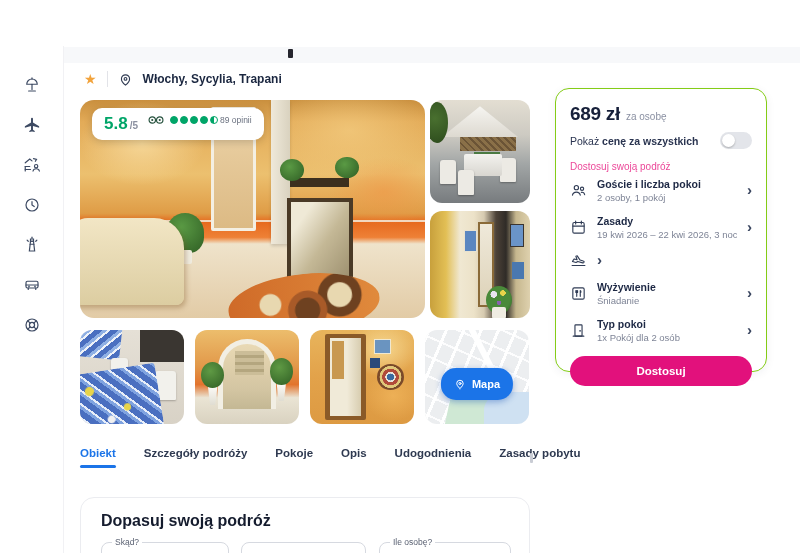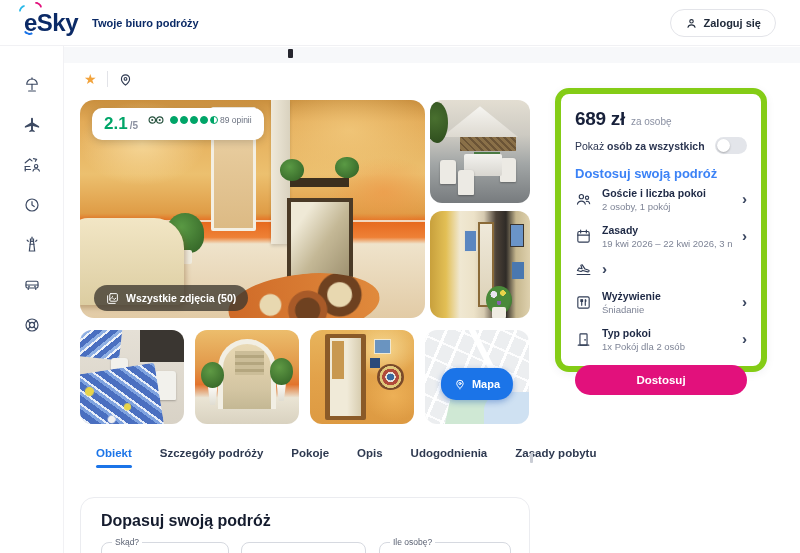--- a/index.html
+++ b/index.html
@@ -118,77 +118,59 @@
   .t4 { left:425px; background:#eceef0; }
   .t4 .roads1 { position:absolute; inset:-20%; background:repeating-linear-gradient(113deg, transparent 0 13px, #fff 13px 16px); }
   .t4 .roads2 { position:absolute; inset:-20%; background:repeating-linear-gradient(24deg, transparent 0 16px, #fff 16px 18px); opacity:.9; }
   .t4 .main-road { position:absolute; left:-10%; top:30%; width:140%; height:6px; background:#fff; transform:rotate(63deg); }
   .t4 .park { position:absolute; left:22%; bottom:-6%; width:42%; height:38%; background:#cfe8d4; transform:rotate(12deg); }
   .t4 .water { position:absolute; right:-12%; bottom:-14%; width:55%; height:48%; background:#cfe1f2; border-radius:40% 0 0 0; }
   .map-btn { position:absolute; left:50%; top:38px; transform:translateX(-50%); height:27px; border-radius:15px; background:#1b74e8; display:flex; align-items:center; gap:6px; padding:16px 13px; box-shadow:0 2px 6px rgba(20,80,180,.4); cursor:pointer; }
   .map-btn span { color:#fff; font-size:11px; font-weight:700; }
 
   
-  .panel { position:absolute; left:555px; top:88px; width:212px; height:284px; background:#fff; border:6px solid #84cc16; border-radius:14px; box-shadow:0 2px 10px rgba(20,30,60,.06); padding:14px 14px 12px; z-index:10; }
+  .panel { position:absolute; left:555px; top:88px; width:212px; height:284px; background:#fff; border:1px solid #84cc16; border-radius:14px; box-shadow:0 2px 10px rgba(20,30,60,.06); padding:14px 14px 12px; z-index:10; }
   .price-row { display:flex; align-items:baseline; }
   .price { font-size:19px; font-weight:800; color:#17203a; letter-spacing:-0.3px; }
   .price-suffix { font-size:10px; color:#8a90a2; margin-left:6px; }
   .toggle-row { display:flex; align-items:center; justify-content:space-between; margin-top:7px; }
   .toggle-label { font-size:10.5px; color:#2a3450; }
   .toggle-label b { font-weight:700; }
   .toggle { width:32px; height:17px; border-radius:9px; background:#e3e5ea; position:relative; cursor:pointer; flex:none; }
   .toggle .knob { position:absolute; left:2px; top:2px; width:13px; height:13px; border-radius:50%; background:#fff; box-shadow:0 1px 2px rgba(0,0,0,.25); }
-  .panel-h { margin-top:12px; font-size:13px; font-weight:700; color:#3b82f6; }
+  .panel-h { margin-top:12px; font-size:10px; font-weight:400; color:#ec4899; }
   .opt { display:flex; align-items:center; gap:10px; padding:6px 0 6px; cursor:pointer; }
   .opt .txt { flex:1; min-width:0; }
   .opt .lbl { font-size:10.5px; font-weight:700; color:#1d2844; }
   .opt .val { font-size:9.5px; color:#7e8496; margin-top:2px; white-space:nowrap; overflow:hidden; }
   .opt .chev { font-size:15px; color:#39455f; font-weight:700; line-height:1; padding-bottom:2px; }
   .opt .oic { width:17px; flex:none; display:flex; }
   .cta { margin-top:7px; width:100%; height:30px; border:none; border-radius:16px; background:#e2117c; color:#fff; font-size:11.5px; font-weight:700; font-family:inherit; cursor:pointer; }
 
   
-  .tabs { position:absolute; left:80px; top:447px; display:flex; gap:28px; padding-left:16px; align-items:flex-end; }
+  .tabs { position:absolute; left:64px; top:447px; display:flex; gap:28px; padding-left:16px; align-items:flex-end; }
   .tab { position:relative; font-size:11.5px; font-weight:600; color:#2e3950; padding-bottom:9px; cursor:pointer; white-space:nowrap; }
   .tab.active { color:#1b74e8; font-weight:700; }
   .tab.active::after { content:""; position:absolute; left:0; right:0; bottom:0; height:3px; border-radius:3px; background:#1b74e8; }
   .tab-frag { position:absolute; left:530px; top:453px; width:3px; height:10px; background:#c9ccd4; border-radius:1px; }
 
   
   .trip-card { position:absolute; left:80px; top:497px; width:450px; height:90px; background:#fff; border:1px solid #ebecf0; border-radius:14px; z-index:5; }
   .trip-title { position:absolute; left:20px; top:14px; font-size:16px; font-weight:800; color:#151c2e; }
   .field { position:absolute; top:44px; height:40px; border:1px solid #d6d9e0; border-radius:8px; background:#fff; }
   .field .flabel { position:absolute; top:-5px; left:10px; font-size:8.5px; color:#5a6172; background:#fff; padding:0 3px; line-height:9px; }
   .f1 { left:20px; width:128px; } .f2 { left:160px; width:125px; } .f3 { left:298px; width:132px; }
 
   svg { display:block; }
 </style>
 </head>
 <body>
 
 <div class="page">
 
-  <div class="header">
-    <div class="logo">
-      <div class="logo-word">eSky</div>
-      <div class="arc arc-pink"></div>
-      <div class="arc arc-cyan"></div>
-      <div class="arc arc-blue"></div>
-    </div>
-    <div class="tagline">Twoje biuro podróży</div>
-    <div class="login-btn">
-      <span class="icon" style="display:flex;">
-        <svg width="13" height="13" viewBox="0 0 24 24" fill="none" stroke="#202a3a" stroke-width="2" stroke-linecap="round">
-            <circle cx="12" cy="8" r="3.2"></circle>
-            <path d="M5.5 19c.8-3 3.4-4.5 6.5-4.5s5.7 1.5 6.5 4.5"></path>
-          </svg>
-      </span>
-      <span>Zaloguj się</span>
-    </div>
-  </div>
 
   <div class="sidebar">
     <div class="side-ic">
       <svg width="18" height="18" viewBox="0 0 24 24" fill="none" stroke="#3d4a63" stroke-width="1.6" stroke-linecap="round">
           <path d="M5 11a7 7 0 0 1 14 0z"></path>
           <path d="M12 11v7"></path>
           <path d="M7.5 20h9"></path>
           <path d="M12 4V2.5"></path>
         </svg>
     </div>
@@ -248,39 +230,40 @@
 
   <div class="loc-row">
     <span class="loc-star">★</span>
     <span class="loc-div"></span>
     <span class="icon" style="display:flex;">
       <svg width="15" height="15" viewBox="0 0 24 24" fill="none" stroke="#2f3a52" stroke-width="1.8" stroke-linecap="round">
           <path d="M12 21s-6.5-5.2-6.5-10a6.5 6.5 0 0 1 13 0c0 4.8-6.5 10-6.5 10z"></path>
           <circle cx="12" cy="11" r="2.2"></circle>
         </svg>
     </span>
+    <span class="loc-text">Włochy, Sycylia, Trapani</span>
   </div>
 
   <div class="photo ph-main">
     <div class="wainscot"></div>
       <div class="door"></div>
       <div class="col"></div>
     <div class="plant1"></div>
       <div class="pot1"></div>
       <div class="table"></div>
     <div class="plant2"></div>
       <div class="plant3"></div>
     <div class="mirror"></div>
       <div class="sofa"></div>
       <div class="rug"></div>
   </div>
 
   <div class="badge">
     <div style="display:flex;align-items:baseline;">
-      <span class="score">2.1</span>
+      <span class="score">5.8</span>
       <span class="outof">/5</span>
     </div>
     <div class="right">
       <div class="dots">
         <span class="icon" style="display:flex;">
           <svg width="16" height="10" viewBox="0 0 18 11" fill="none" stroke="#24503c" stroke-width="1.3">
               <circle cx="4.8" cy="5.5" r="3.6"></circle>
               <circle cx="13.2" cy="5.5" r="3.6"></circle>
               <circle cx="4.8" cy="5.5" r="1.2" fill="#24503c" stroke="none"></circle>
               <circle cx="13.2" cy="5.5" r="1.2" fill="#24503c" stroke="none"></circle>
@@ -291,31 +274,20 @@
             <span class="dot"></span>
             <span class="dot"></span>
             <span class="dot"></span>
             <span class="dot half"></span>
         </span>
       </div>
       <span class="reviews">89 opinii</span>
     </div>
   </div>
 
-  <div class="photos-pill">
-    <span class="icon" style="display:flex;">
-      <svg width="13" height="13" viewBox="0 0 24 24" fill="none" stroke="#fff" stroke-width="1.8" stroke-linecap="round">
-          <rect x="7" y="3" width="14" height="14" rx="2"></rect>
-          <path d="M3 7v12a2 2 0 0 0 2 2h12"></path>
-          <circle cx="12" cy="8" r="1" fill="#fff" stroke="none"></circle>
-          <path d="M7 14l4-4 4 4 3-2.5"></path>
-        </svg>
-    </span>
-    <span>Wszystkie zdjęcia (50)</span>
-  </div>
 
   <div class="photo ph-r1">
     <div class="umb"></div>
       <div class="lattice"></div>
       <div class="turf"></div>
     <div class="ch1"></div>
       <div class="ch2"></div>
       <div class="table"></div>
       <div class="ch3"></div>
       <div class="vine"></div>
@@ -369,21 +341,21 @@
       <span>Mapa</span>
     </div>
   </div>
 
   <div class="panel">
     <div class="price-row">
       <span class="price">689 zł</span>
       <span class="price-suffix">za osobę</span>
     </div>
     <div class="toggle-row">
-      <span class="toggle-label"><span>Pokaż </span><b>osób za wszystkich</b></span>
+      <span class="toggle-label"><span>Pokaż </span><b>cenę za wszystkich</b></span>
       <span class="toggle">
           <span class="knob"></span>
         </span>
     </div>
     <div class="panel-h">Dostosuj swoją podróż</div>
 
     <div class="opt">
       <span class="oic">
         <svg width="17" height="17" viewBox="0 0 24 24" fill="none" stroke="#303c55" stroke-width="1.6" stroke-linecap="round">
             <circle cx="9" cy="8" r="3"></circle>

